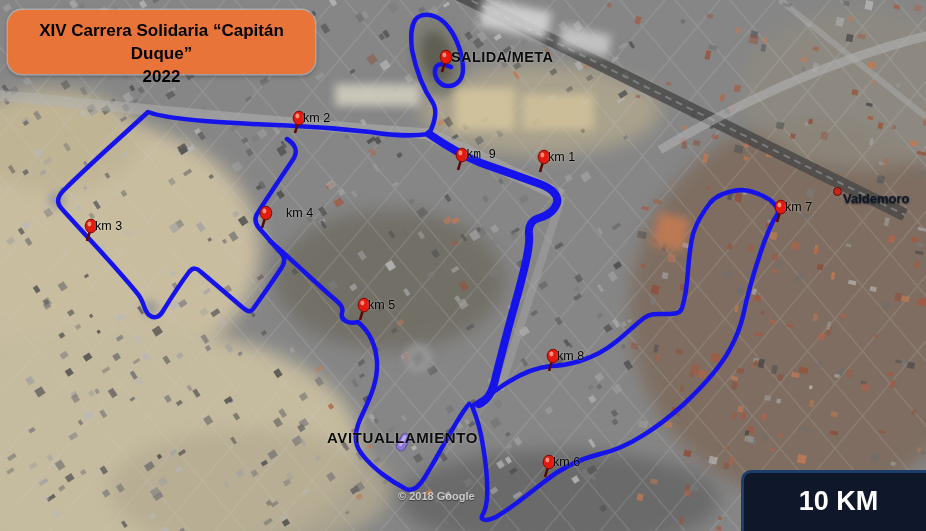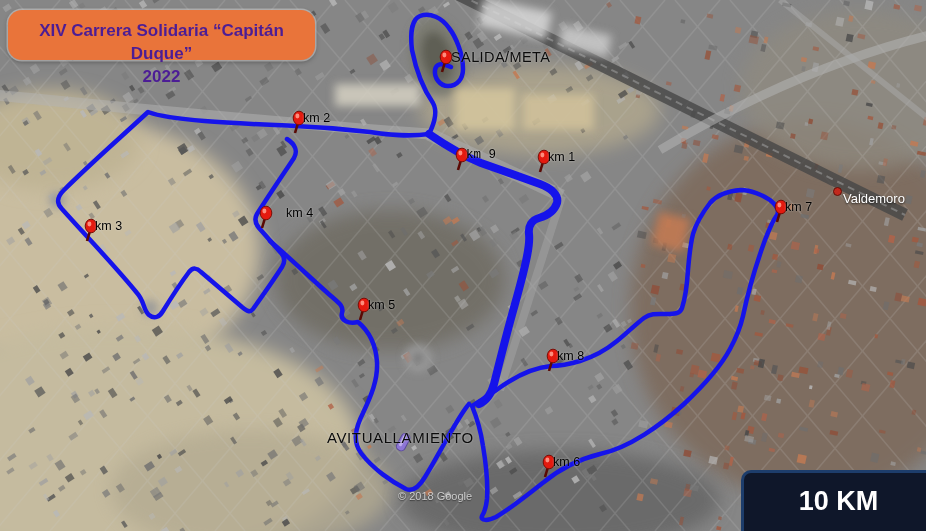--- a/index.html
+++ b/index.html
@@ -1,33 +1,33 @@
 <!DOCTYPE html>
 <html><head>
 <meta charset="utf-8">
 <style>
   html,body{margin:0;padding:0;background:#222;}
   .stage{position:relative;width:926px;height:531px;overflow:hidden;background:#868686;
          font-family:"Liberation Sans",sans-serif;}
   .stage svg{position:absolute;left:0;top:0;}
   .overlay{position:absolute;left:0;top:0;width:100%;height:100%;}
   .lbl{position:absolute;white-space:nowrap;color:#0b0b0b;
-       text-shadow:0 0 2px rgba(255,255,255,.45);}
+       text-shadow:0 0 2px rgba(255,255,255,.45);font-weight:bold;}
   .lbl-start{font-size:14.5px;letter-spacing:.4px;}
   .lbl-aid{font-size:15px;letter-spacing:.6px;}
-  .lbl-town{font-size:13px;color:#ffffff;text-shadow:0 1px 2px rgba(20,20,20,.9);}
+  .lbl-town{font-size:13px;color:#0f172a;text-shadow:0 1px 2px rgba(20,20,20,.9);}
   .town-dot{position:absolute;width:7px;height:7px;border-radius:50%;
             background:#c2291d;border:1px solid #5f1008;}
   .lbl-credit{font-size:11px;color:#e3e3e3;opacity:.8;text-shadow:0 1px 1px rgba(40,40,40,.9);}
   .km-label{position:absolute;font-size:12.5px;color:#000;white-space:nowrap;
             text-shadow:0 0 2px rgba(255,255,255,.55);}
-  .title-box{position:absolute;left:8px;top:10px;width:307px;height:50px;
+  .title-box{position:absolute;left:8px;top:10px;width:307px;height:64px;
              background:#e9743a;border-radius:14px;
              box-shadow:0 0 0 1.5px rgba(210,210,210,.55),0 2px 5px rgba(0,0,0,.35);
-             color:#4c1d95;font-weight:bold;font-size:17px;line-height:23px;
+             color:#000000;font-weight:bold;font-size:17px;line-height:23px;
              text-align:center;padding-top:9px;box-sizing:border-box;}
   .distance-box{position:absolute;left:741px;top:470px;width:192px;height:61px;
                 background:#0f172a;border-top:3px solid #1d3d6b;border-left:3px solid #1d3d6b;
                 border-top-left-radius:10px;box-sizing:border-box;
                 color:#fff;font-weight:bold;font-size:27px;text-align:center;line-height:56px;}
 </style>
 </head>
 <body>
 
 <div class="stage">

